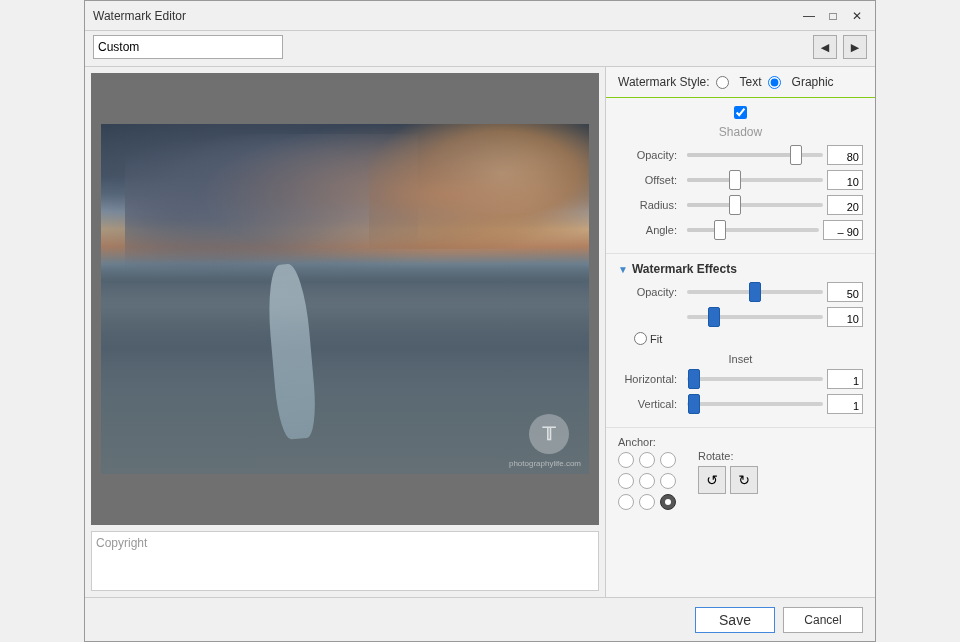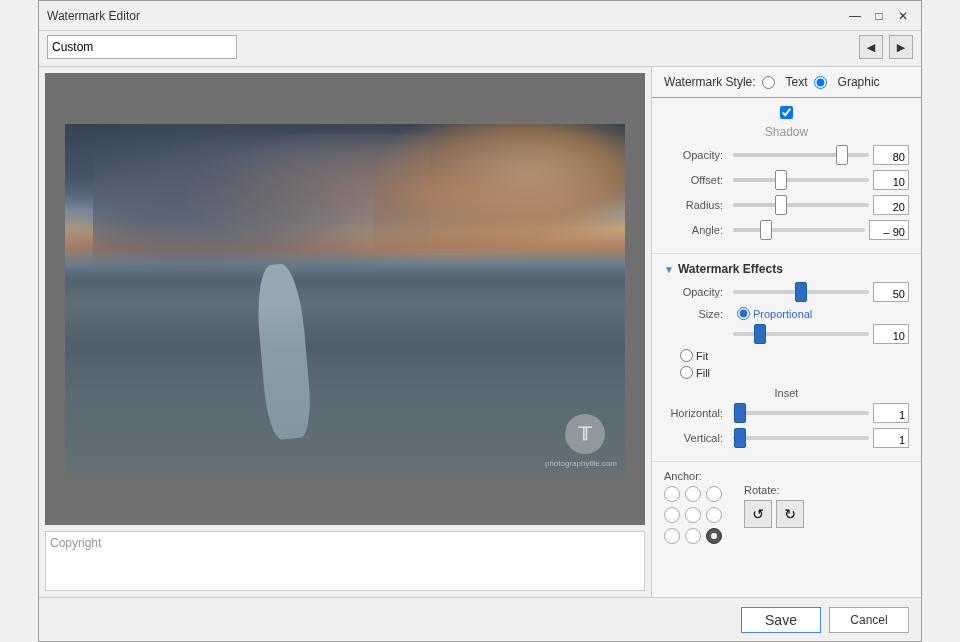--- a/index.html
+++ b/index.html
@@ -8,21 +8,21 @@
       font-size: 12px;
       background: #f0f0f0;
       display: flex;
       justify-content: center;
       align-items: center;
       width: 960px;
       height: 642px;
       overflow: hidden;
     }
     .window {
-      width: 884px;
+      width: 792px;
       height: 642px;
       background: #f0f0f0;
       border: 1px solid #999;
       display: flex;
       flex-direction: column;
       position: relative;
     }
     .titlebar {
       background: #f0f0f0;
       border-bottom: 1px solid #ccc;
@@ -679,45 +679,34 @@
 
           <div class="opacity-slider-row">
             <span class="opacity-label">Opacity:</span>
             <div class="blue-slider-track">
               <div class="blue-thumb" style="left: calc(50% - 6px)"></div>
             </div>
             <div class="slider-value">50</div>
           </div>
 
           <div class="size-section">
-            <div class="size-label-row">
-              <span class="size-main-label">Size:</span>
-              <label class="proportional-radio">
-                <input type="radio" name="size_mode" checked="" style="accent-color: rgb(43, 108, 196);">
-                <span>Proportional</span>
-              </label>
-            </div>
 
             <div class="opacity-slider-row">
               <span class="opacity-label"></span>
               <div class="blue-slider-track">
                 <div class="blue-thumb" style="left: calc(20% - 6px)"></div>
               </div>
               <div class="slider-value">10</div>
             </div>
 
             <label class="fit-radio">
               <input type="radio" name="size_mode" style="">
               <span>Fit</span>
             </label>
 
-            <label class="fill-radio" style="margin-top:4px;">
-              <input type="radio" name="size_mode" style="">
-              <span>Fill</span>
-            </label>
           </div>
 
           <div style="margin-top:8px;">
             <div class="inset-label">Inset</div>
 
             <div class="opacity-slider-row">
               <span class="opacity-label">Horizontal:</span>
               <div class="blue-slider-track">
                 <div class="blue-thumb" style="left: calc(5% - 6px)"></div>
               </div>

